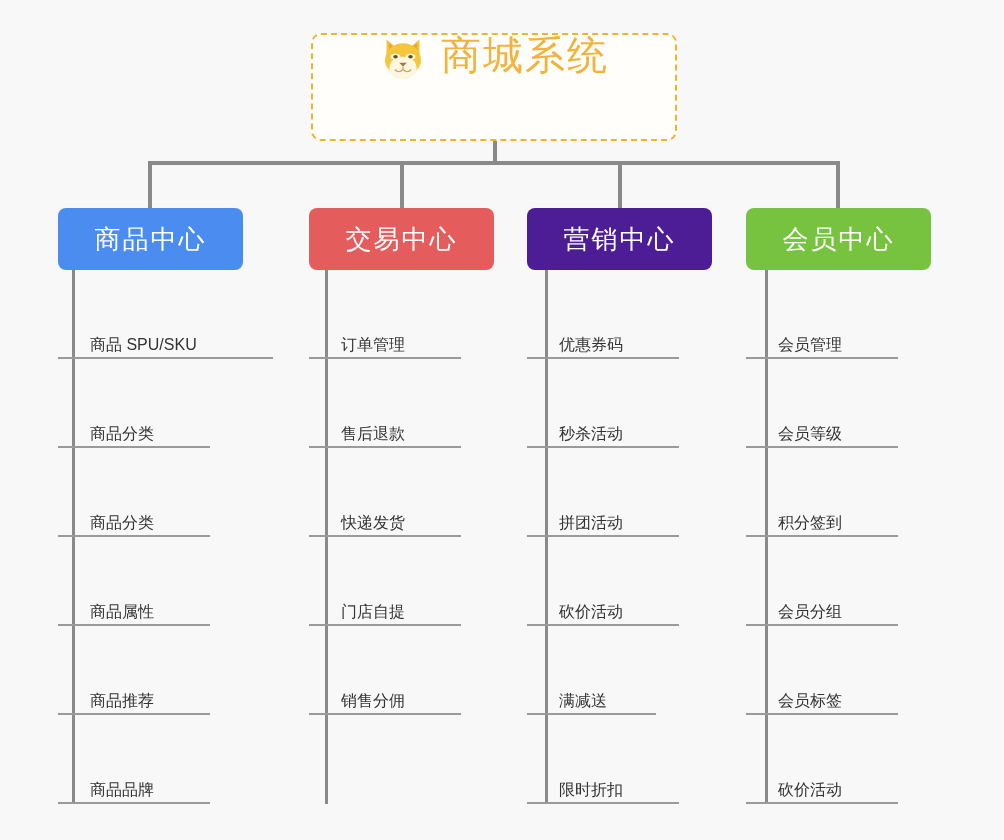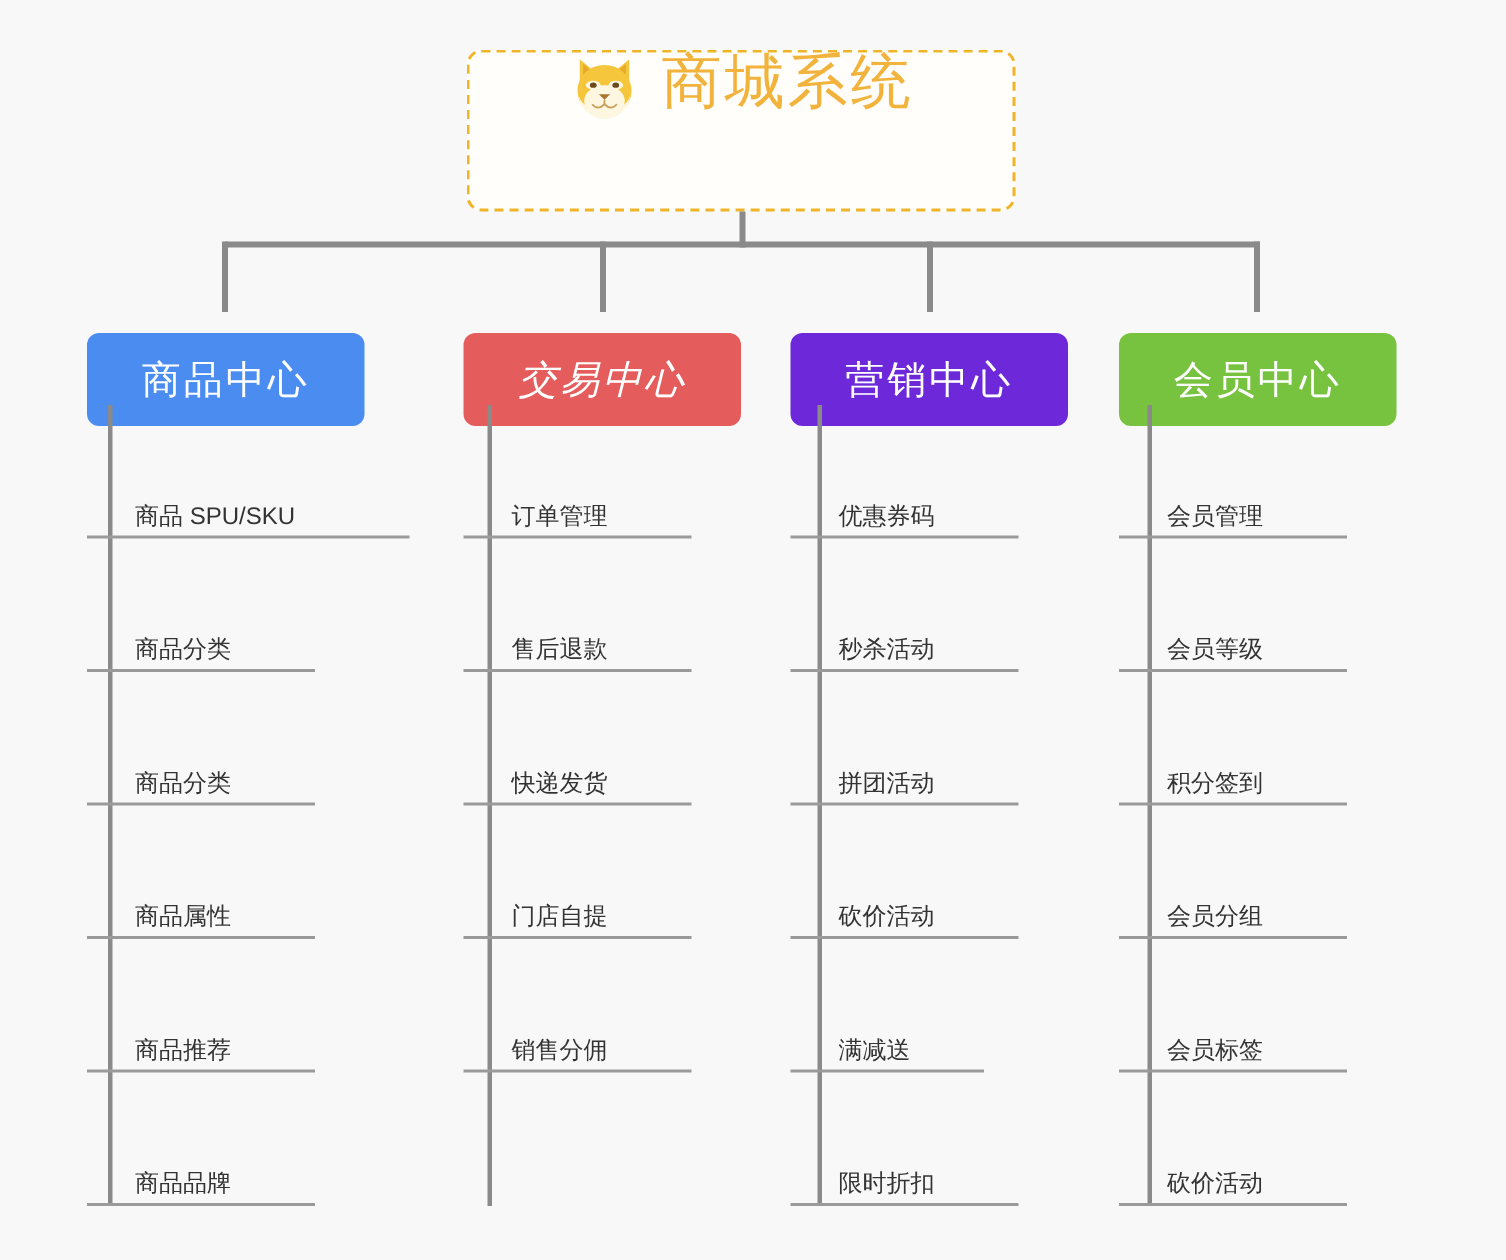--- a/index.html
+++ b/index.html
@@ -64,21 +64,20 @@
   .cat-box {
     position: absolute;
     top: 0;
     left: 0;
     height: 62px;
     border-radius: 8px;
     display: flex;
     align-items: center;
     justify-content: center;
     box-sizing: border-box;
-    margin-top: 14px;
   }
   .cat-label {
     color: #ffffff;
     font-size: 26px;
     letter-spacing: 2px;
     white-space: nowrap;
     line-height: 1;
   }
   .spine {
     position: absolute;
@@ -177,21 +176,21 @@
         <span class="leaf-label">商品推荐</span>
       </div>
       <div class="leaf">
         <div class="leaf-underline" style="width:152px;"></div>
         <span class="leaf-label">商品品牌</span>
       </div>
     </div>
   </div>
 
   <div class="column" style="left:309px;">
-    <div class="cat-box" style="width:185px; background:#e55c5c;font-style:italic;">
+    <div class="cat-box" style="width:185px; background:#e55c5c;">
       <span class="cat-label">交易中心</span>
     </div>
     <div class="spine" style="left:16px; height:534px;"></div>
     <div class="leaves">
       <div class="leaf">
         <div class="leaf-underline" style="width:152px;"></div>
         <span class="leaf-label">订单管理</span>
       </div>
       <div class="leaf">
         <div class="leaf-underline" style="width:152px;"></div>
@@ -206,21 +205,21 @@
         <span class="leaf-label">门店自提</span>
       </div>
       <div class="leaf">
         <div class="leaf-underline" style="width:152px;"></div>
         <span class="leaf-label">销售分佣</span>
       </div>
     </div>
   </div>
 
   <div class="column" style="left:527px;">
-    <div class="cat-box" style="width:185px; background:#6d28d9;">
+    <div class="cat-box" style="width:185px; background:#4c1d95;">
       <span class="cat-label">营销中心</span>
     </div>
     <div class="spine" style="left:18px; height:534px;"></div>
     <div class="leaves">
       <div class="leaf">
         <div class="leaf-underline" style="width:152px;"></div>
         <span class="leaf-label">优惠券码</span>
       </div>
       <div class="leaf">
         <div class="leaf-underline" style="width:152px;"></div>

